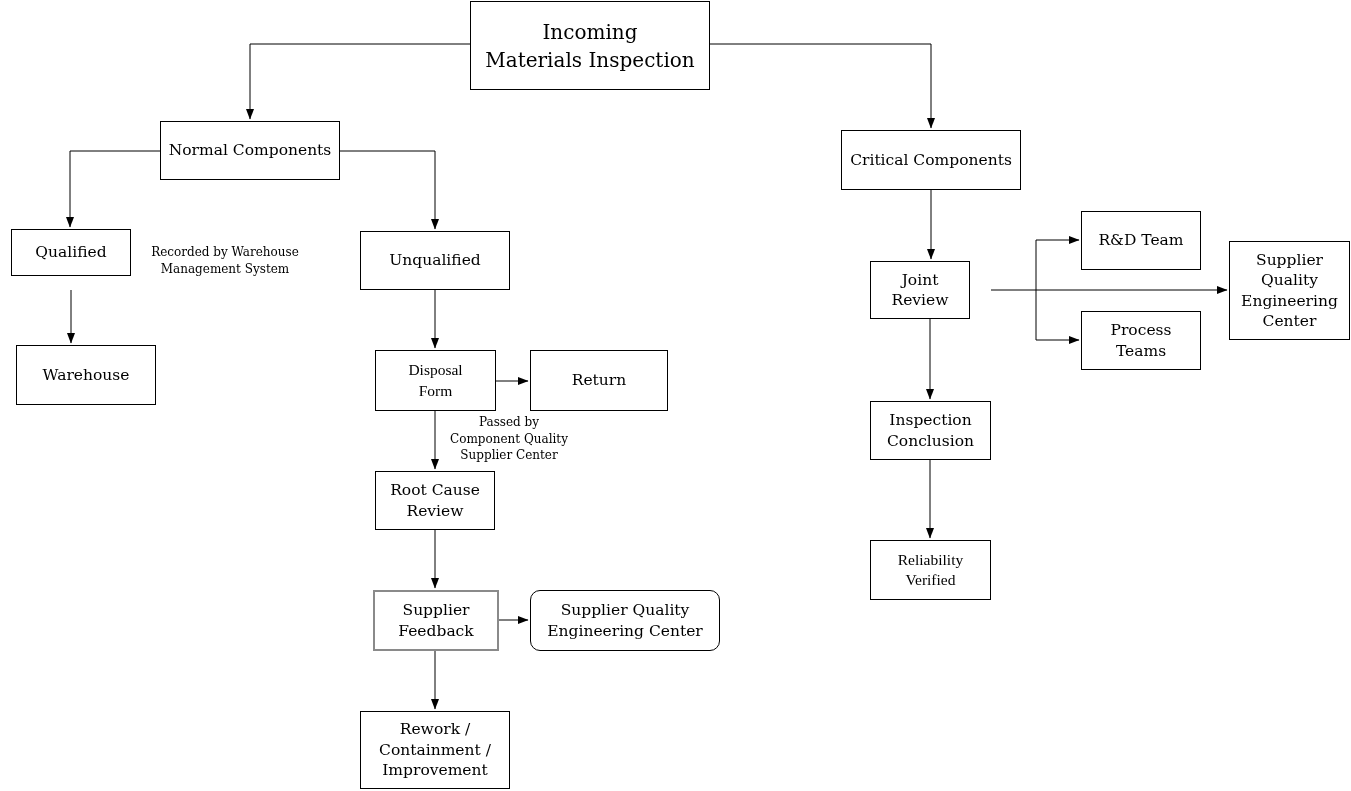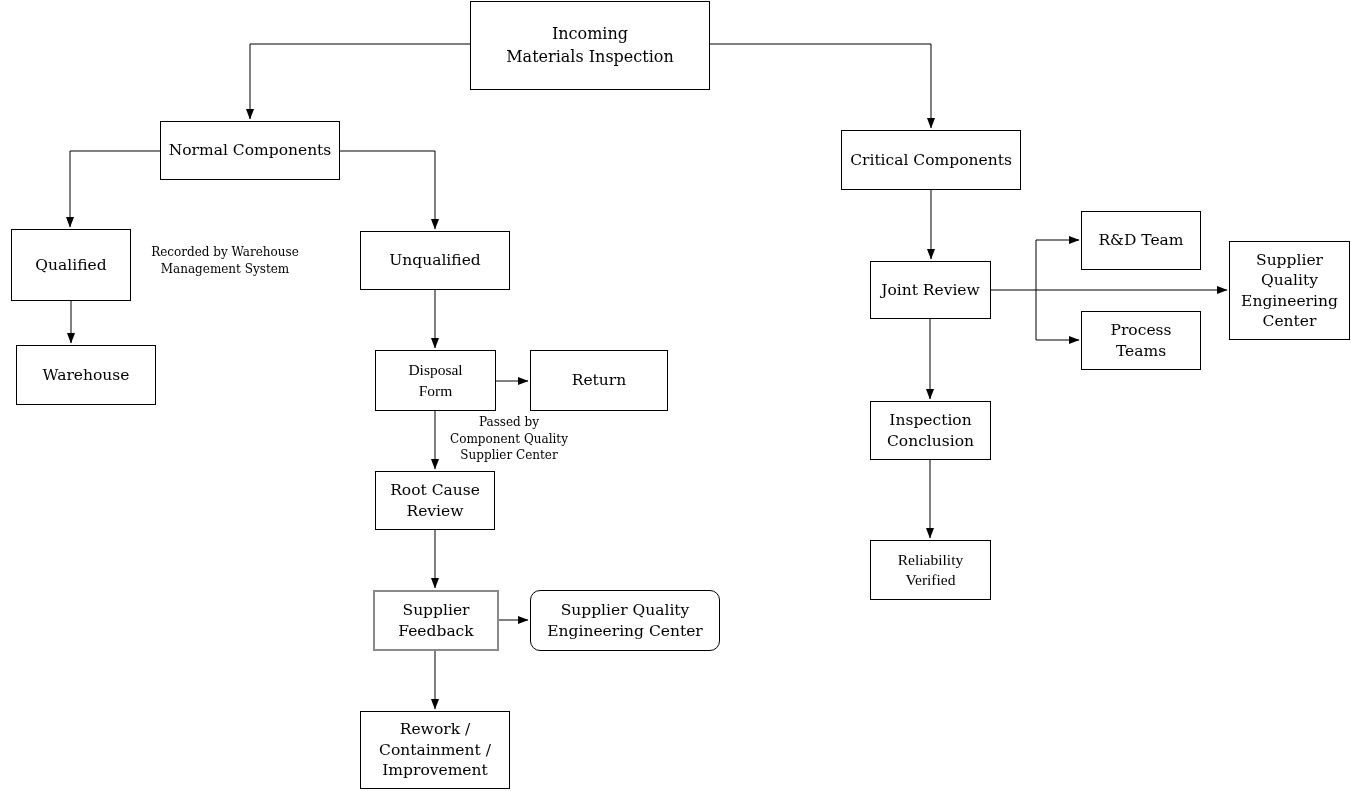--- a/index.html
+++ b/index.html
@@ -30,21 +30,21 @@
     border: 1px solid #000000;
     display: flex;
     align-items: center;
     justify-content: center;
     text-align: center;
     font-size: 15.5px;
     line-height: 1.32;
     white-space: pre-line;
   }
   .node.title {
-    font-size: 16px;
+    font-size: 20px;
     line-height: 1.4;
   }
   .node.highlight {
     border: 2px solid #8a8a8a;
   }
   .annotation {
     position: absolute;
     box-sizing: border-box;
     text-align: center;
     font-size: 12px;
@@ -86,21 +86,21 @@
     </g>
   </svg>
 
   <div class="node title" style="left:470px; top:1px; width:240px; height:89px;">Incoming
 Materials Inspection</div>
 
   <div class="node" style="left:160px; top:121px; width:180px; height:59px;">Normal Components</div>
 
   <div class="node" style="left:841px; top:130px; width:180px; height:60px;">Critical Components</div>
 
-  <div class="node" style="left:11px; top:229px; width:120px; height:72px;text-align:center;">Qualified</div>
+  <div class="node" style="left:11px; top:229px; width:120px; height:47px;text-align:center;">Qualified</div>
 
   <div class="node" style="left:360px; top:231px; width:150px; height:59px;">Unqualified</div>
 
   <div class="annotation" style="left:125px; top:244px; width:200px;">Recorded by Warehouse
 Management System</div>
 
   <div class="node" style="left:16px; top:345px; width:140px; height:60px;">Warehouse</div>
 
   <div class="node" style="left:375px; top:350px; width:121px; height:61px;font-family:Liberation Serif, serif;">Disposal
 Form</div>
@@ -117,21 +117,21 @@
   <div class="node highlight" style="left:373px; top:590px; width:126px; height:61px;">Supplier
 Feedback</div>
 
   <div class="node" style="left:530px; top:590px; width:190px; height:61px;border-radius:10px;">Supplier Quality
 Engineering Center</div>
 
   <div class="node" style="left:360px; top:711px; width:150px; height:78px;">Rework /
 Containment /
 Improvement</div>
 
-  <div class="node" style="left:870px; top:261px; width:121px; height:58px;">Joint Review</div>
+  <div class="node" style="left:870px; top:261px; width:100px; height:58px;">Joint Review</div>
 
   <div class="node" style="left:1081px; top:211px; width:120px; height:59px;">R&amp;D Team</div>
 
   <div class="node" style="left:1081px; top:311px; width:120px; height:59px;">Process
 Teams</div>
 
   <div class="node" style="left:1229px; top:241px; width:121px; height:99px;">Supplier
 Quality
 Engineering
 Center</div>

